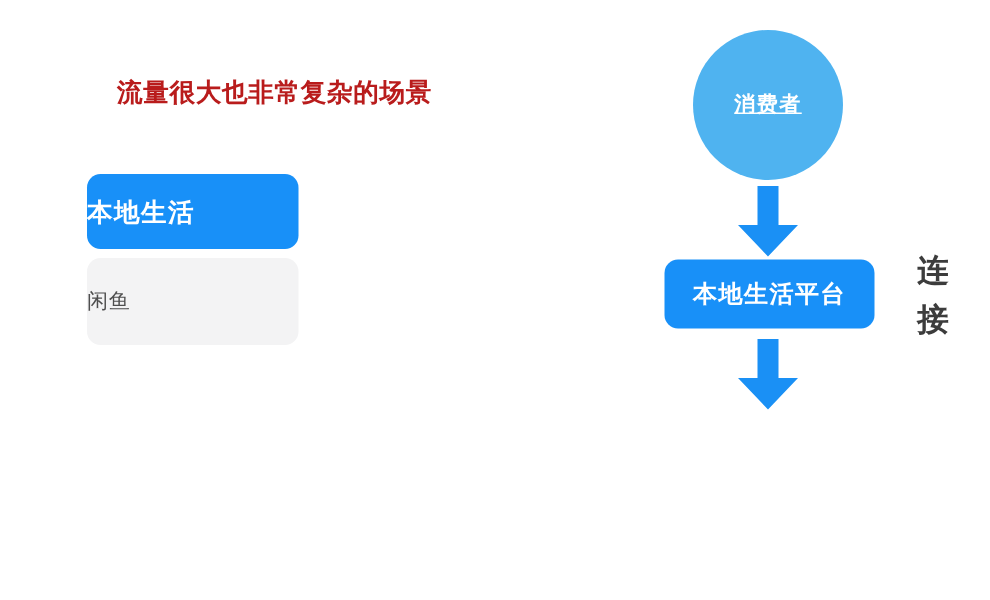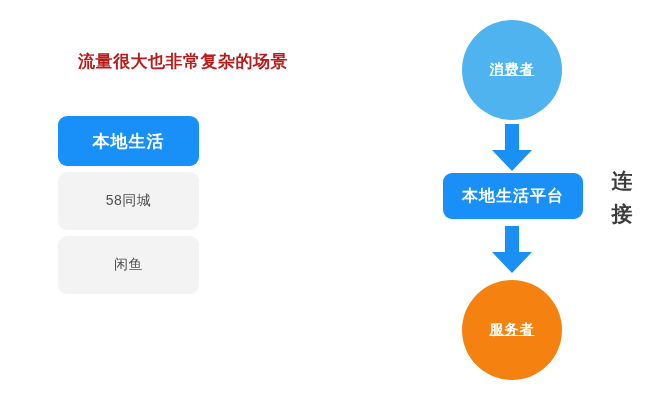--- a/index.html
+++ b/index.html
@@ -43,21 +43,20 @@
     top: 116px;
     width: 141px;
   }
 
   .list-card {
     width: 141px;
     box-sizing: border-box;
     border-radius: 9px;
     display: flex;
     align-items: center;
-    justify-content: center;
     text-align: center;
     margin-bottom: 6px;
   }
 
   .list-card.active {
     height: 50px;
     background: #1890f8;
     color: #ffffff;
     font-size: 17px;
     font-weight: 700;
@@ -157,23 +156,20 @@
 
   <div id="scene-title">流量很大也非常复杂的场景</div>
 
   <div id="category-list">
 
     <div class="list-card active">
       <span>本地生活</span>
     </div>
 
 
-    <div class="list-card plain">
-      <span>58同城</span>
-    </div>
 
     <div class="list-card plain">
       <span>闲鱼</span>
     </div>
 
   </div>
 </div>
 
 <div id="flow-diagram">
 
@@ -190,22 +186,19 @@
   <div id="node-platform">
     <span>本地生活平台</span>
   </div>
 
   <div class="flow-arrow" id="arrow-platform-to-provider">
     <svg width="44" height="48" viewBox="0 0 44 48" xmlns="http://www.w3.org/2000/svg">
       <path d="M15 0 H29 V26 H42 L22 47 L2 26 H15 Z" fill="#1a90f5"></path>
     </svg>
   </div>
 
-  <div class="node-circle" id="node-provider">
-    <span>服务者</span>
-  </div>
 
   <div id="connect-label">
     <span>连</span>
     <span>接</span>
   </div>
 
 </div>
 
 </body></html>

